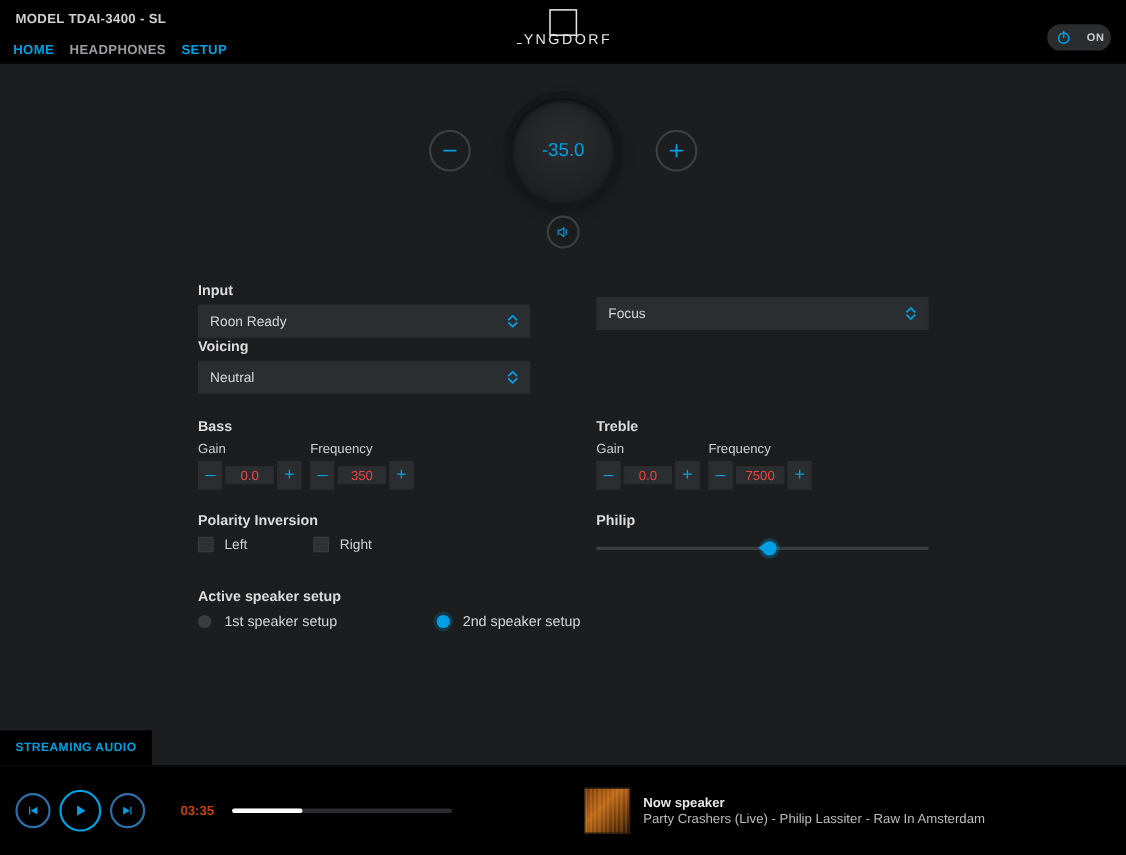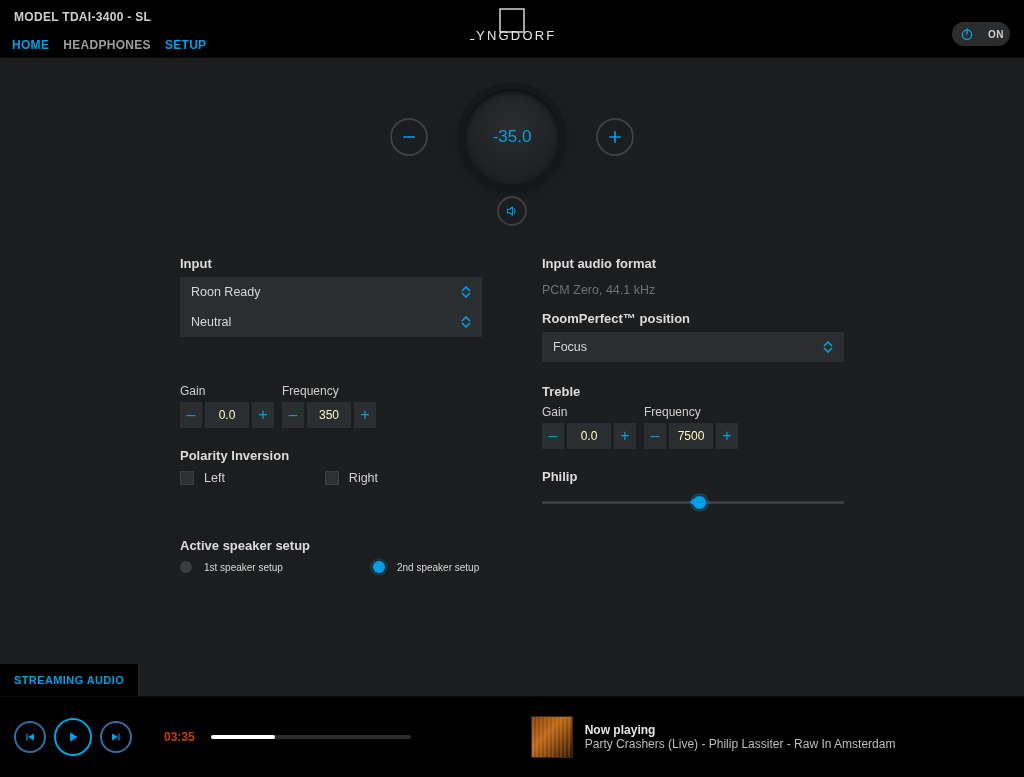--- a/index.html
+++ b/index.html
@@ -44,36 +44,36 @@
   .select{background:var(--field);border:1px solid var(--border);height:30px;display:flex;align-items:center;justify-content:space-between;padding:0 10px;cursor:pointer;}
   .select span{color:#d7d7d7;font-size:12.5px;}
   .chevrons{display:flex;flex-direction:column;gap:0;}
   .chevrons svg{display:block;}
   .static-val{color:var(--dim);font-size:12.5px;padding-top:6px;}
   .eq-row{display:flex;gap:8px;}
   .sub{}
   .sublabel{font-size:12px;color:#d0d0d0;margin-bottom:4px;}
   .stepper{display:flex;align-items:center;gap:3px;}
   .sq{width:22px;height:26px;background:var(--field);border:1px solid var(--border);color:var(--accent);display:flex;align-items:center;justify-content:center;cursor:pointer;font-size:16px;line-height:1;font-weight:400;}
-  .val{width:44px;height:26px;background:var(--field);border:1px solid var(--border);display:flex;align-items:center;justify-content:center;color:#fef9c3;font-size:12px;}
+  .val{width:44px;height:16px;background:var(--field);border:1px solid var(--border);display:flex;align-items:center;justify-content:center;color:#ef4444;font-size:12px;}
   .section-title{font-size:13px;color:#dcdcdc;font-weight:600;margin:20px 0 8px 0;}
-  .checks{display:flex;gap:100px;}
+  .checks{display:flex;gap:60px;}
   .chk{display:flex;align-items:center;gap:10px;cursor:pointer;}
   .chkbox{width:14px;height:14px;background:#2e3032;border:1px solid #3a3c3e;}
   .chklabel{color:#d0d0d0;font-size:12.5px;}
   .slider-wrap{position:relative;height:20px;margin-top:6px;}
   .track{position:absolute;left:0;right:0;top:9px;height:3px;background:#3a3c3e;}
   .tick{position:absolute;left:50%;top:5px;transform:translateX(-50%);}
   .tick svg{display:block;}
   .thumb{position:absolute;top:4px;width:13px;height:13px;border-radius:50%;background:var(--accent);box-shadow:0 0 0 3px rgba(0,160,228,.25);}
   .radios{display:flex;gap:90px;margin-top:8px;}
   .radio{display:flex;align-items:center;gap:12px;cursor:pointer;}
   .rdot{width:12px;height:12px;border-radius:50%;background:#3a3c3e;}
   .rdot.on{background:var(--accent);box-shadow:0 0 0 3px rgba(0,160,228,.18);}
-  .rlabel{color:#d7d7d7;font-size:10px;}
+  .rlabel{color:#d7d7d7;font-size:13px;}
 
   .stream-tab{position:absolute;left:0;bottom:81px;height:32px;background:#000;padding:0 14px;display:flex;align-items:center;color:var(--accent);font-size:11px;font-weight:700;letter-spacing:.4px;}
   .player{position:absolute;left:0;right:0;bottom:0;height:81px;background:#000;border-top:1px solid #0c0c0c;display:flex;align-items:center;padding:0 14px;}
   .p-btns{display:flex;align-items:center;gap:8px;}
   .p-btn{width:32px;height:32px;border:2px solid #2f6ea6;border-radius:50%;display:flex;align-items:center;justify-content:center;cursor:pointer;}
   .p-btn.play{width:38px;height:38px;border-color:var(--accent);}
   .p-btn svg path,.p-btn svg polygon{fill:var(--accent);}
   .time{margin-left:32px;color:#c2410c;font-size:12px;font-weight:600;}
   .progress{margin-left:16px;width:200px;height:4px;background:#2a2c2e;border-radius:2px;position:relative;}
   .progress .fill{position:absolute;left:0;top:0;bottom:0;width:32%;background:#fff;border-radius:2px;}
@@ -151,56 +151,53 @@
             <svg width="10" height="6" viewBox="0 0 10 6">
                 <path d="M1 5 L5 1 L9 5" fill="none" stroke="#00a0e4" stroke-width="1.6"></path>
               </svg>
             <svg width="10" height="6" viewBox="0 0 10 6">
                 <path d="M1 1 L5 5 L9 1" fill="none" stroke="#00a0e4" stroke-width="1.6"></path>
               </svg>
           </div>
         </div>
       </div>
       <div class="fld-group">
+        <div class="label">Voicing</div>
         <div class="select">
           <span>Neutral</span>
           <div class="chevrons">
             <svg width="10" height="6" viewBox="0 0 10 6">
                 <path d="M1 5 L5 1 L9 5" fill="none" stroke="#00a0e4" stroke-width="1.6"></path>
               </svg>
             <svg width="10" height="6" viewBox="0 0 10 6">
                 <path d="M1 1 L5 5 L9 1" fill="none" stroke="#00a0e4" stroke-width="1.6"></path>
               </svg>
           </div>
         </div>
       </div>
     </div>
 
     <div>
-      <div class="fld-group">
-        <div class="label">Input audio format</div>
-        <div class="static-val">PCM Zero, 44.1 kHz</div>
-      </div>
       <div class="fld-group" style="margin-top:14px;">
-        <div class="label">RoomPerfect™ position</div>
         <div class="select">
           <span>Focus</span>
           <div class="chevrons">
             <svg width="10" height="6" viewBox="0 0 10 6">
                 <path d="M1 5 L5 1 L9 5" fill="none" stroke="#00a0e4" stroke-width="1.6"></path>
               </svg>
             <svg width="10" height="6" viewBox="0 0 10 6">
                 <path d="M1 1 L5 5 L9 1" fill="none" stroke="#00a0e4" stroke-width="1.6"></path>
               </svg>
           </div>
         </div>
       </div>
     </div>
 
     <div style="margin-top:22px;">
+      <div class="label">Bass</div>
       <div class="eq-row">
         <div class="sub">
           <div class="sublabel">Gain</div>
           <div class="stepper">
             <div class="sq">–</div>
             <div class="val">0.0</div>
             <div class="sq">+</div>
           </div>
         </div>
         <div class="sub">
@@ -296,17 +293,17 @@
         </svg>
     </div>
   </div>
   <div class="time">03:35</div>
   <div class="progress">
     <div class="fill" id="progress-fill" style="width: 32%;"></div>
   </div>
   <div class="np">
     <div class="cover"></div>
     <div class="np-text">
-      <div class="np-title">Now playing</div>
+      <div class="np-title">Now speaker</div>
       <div class="np-track">Party Crashers (Live) - Philip Lassiter - Raw In Amsterdam</div>
     </div>
   </div>
 </div>
 
 </body></html>

